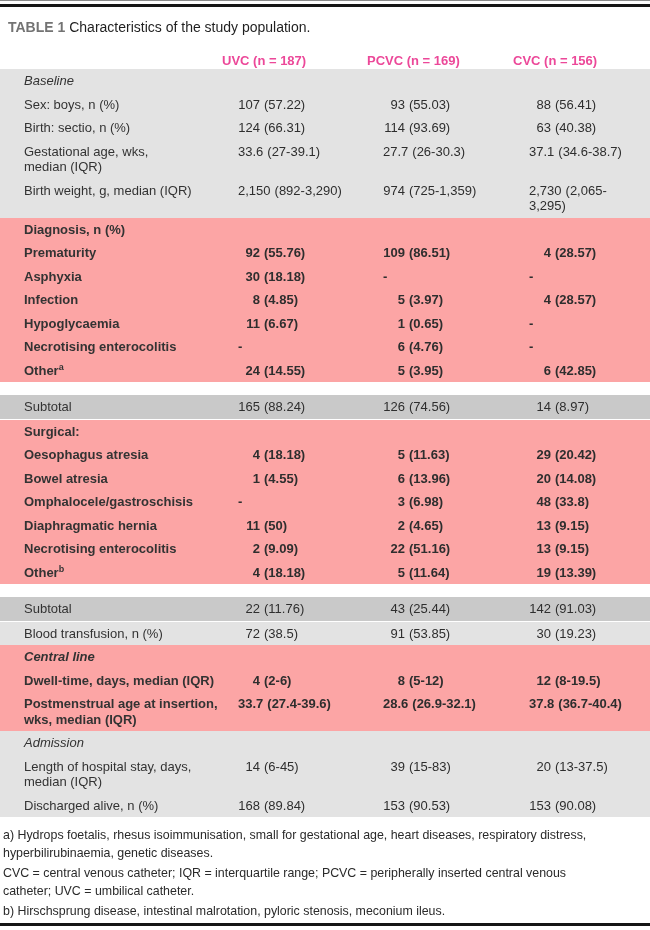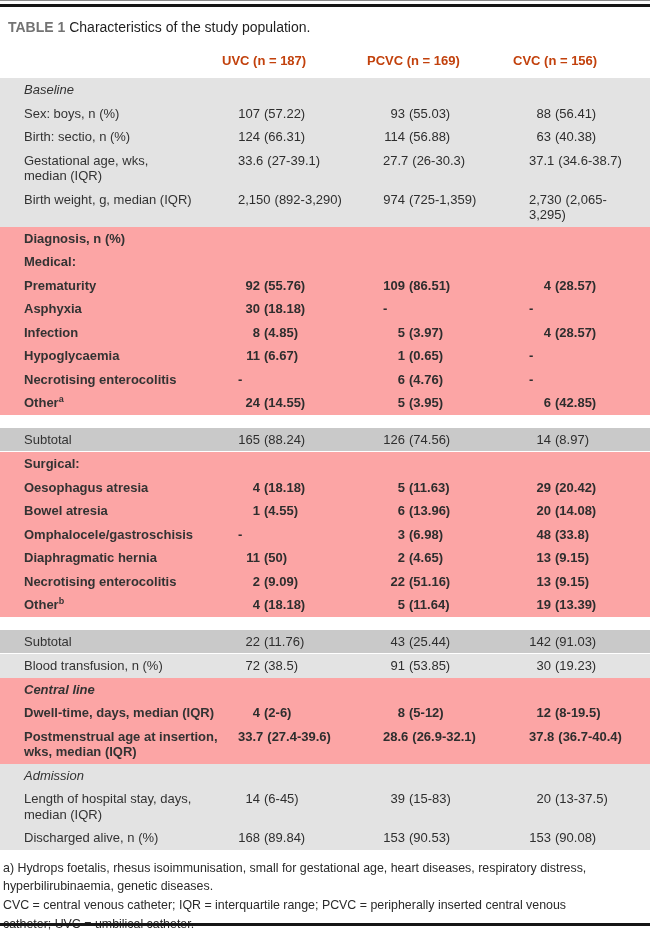--- a/index.html
+++ b/index.html
@@ -22,24 +22,24 @@
     color: #1f1f1f;
   }
   .title .tlabel { font-weight: bold; color: #737373; }
 
   .grid-row {
     display: grid;
     grid-template-columns: 222px 145px 146px 1fr;
   }
   .col-headers {
     margin-top: 17px;
-    padding-bottom: 9px;
+    padding-bottom: 0;
     font-weight: bold;
     font-size: 13px;
-    color: #c2410c;
+    color: #ec4899;
   }
   .col-headers .h { line-height: 16px; }
 
   .tbody { width: 650px; }
   .row {
     padding: 4px 16px;
     font-size: 13px;
   }
   .row .cell { line-height: 15.5px; }
   .row .label { padding: 0 8px; white-space: pre-line; color: #333333; }
@@ -104,44 +104,38 @@
       </div>
       <div class="grid-row row bg-gray">
         <div class="cell label">Sex: boys, n (%)</div>
         <div class="cell val"><span class="num">107</span><span class="rest">(57.22)</span></div>
         <div class="cell val"><span class="num">93</span><span class="rest">(55.03)</span></div>
         <div class="cell val"><span class="num">88</span><span class="rest">(56.41)</span></div>
       </div>
       <div class="grid-row row bg-gray">
         <div class="cell label">Birth: sectio, n (%)</div>
         <div class="cell val"><span class="num">124</span><span class="rest">(66.31)</span></div>
-        <div class="cell val"><span class="num">114</span><span class="rest">(56.88)</span></div>
+        <div class="cell val"><span class="num">114</span><span class="rest">(93.69)</span></div>
         <div class="cell val"><span class="num">63</span><span class="rest">(40.38)</span></div>
       </div>
       <div class="grid-row row bg-gray">
         <div class="cell label">Gestational age, wks,
 median (IQR)</div>
         <div class="cell val"><span class="num">33.6</span><span class="rest">(27-39.1)</span></div>
         <div class="cell val"><span class="num">27.7</span><span class="rest">(26-30.3)</span></div>
         <div class="cell val"><span class="num">37.1</span><span class="rest">(34.6-38.7)</span></div>
       </div>
       <div class="grid-row row bg-gray">
         <div class="cell label">Birth weight, g, median (IQR)</div>
         <div class="cell val"><span class="num">2,150</span><span class="rest">(892-3,290)</span></div>
         <div class="cell val"><span class="num">974</span><span class="rest">(725-1,359)</span></div>
         <div class="cell val"><span class="num">2,730</span><span class="rest">(2,065-3,295)</span></div>
       </div>
       <div class="grid-row row bg-white">
         <div class="cell label">Diagnosis, n (%)</div>
-        <div class="cell val"></div>
-        <div class="cell val"></div>
-        <div class="cell val"></div>
-      </div>
-      <div class="grid-row row bg-white">
-        <div class="cell label">Medical:</div>
         <div class="cell val"></div>
         <div class="cell val"></div>
         <div class="cell val"></div>
       </div>
       <div class="grid-row row bg-white">
         <div class="cell label">Prematurity</div>
         <div class="cell val"><span class="num">92</span><span class="rest">(55.76)</span></div>
         <div class="cell val"><span class="num">109</span><span class="rest">(86.51)</span></div>
         <div class="cell val"><span class="num">4</span><span class="rest">(28.57)</span></div>
       </div>

